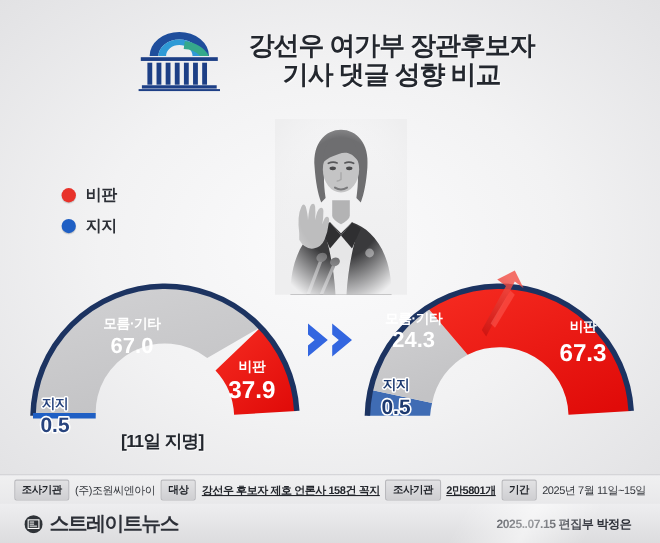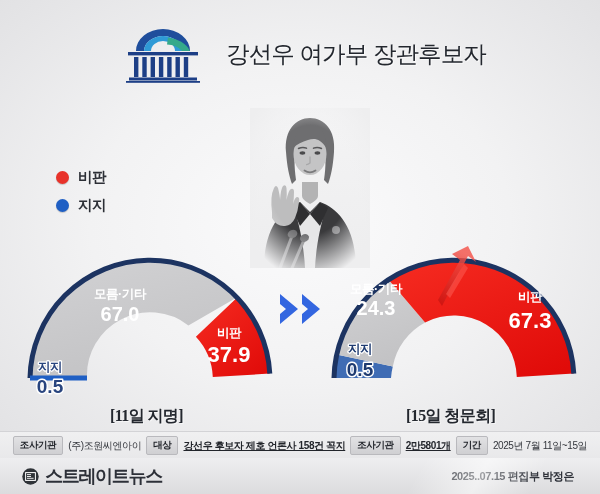--- a/index.html
+++ b/index.html
@@ -41,21 +41,21 @@
     top: 2px;
   }
   .title-block {
     display: flex;
     flex-direction: column;
     align-items: center;
     line-height: 1.12;
   }
   .title-line {
     font-size: 23.5px;
-    font-weight: normal;
+    font-weight: bold;
     letter-spacing: -0.9px;
     color: #23272e;
     text-shadow: 1px 1px 0 rgba(255,255,255,0.65);
     white-space: nowrap;
   }
 
   
   .photo-wrap {
     position: absolute;
     left: 250px;
@@ -127,28 +127,27 @@
     position: absolute;
     left: 276px;
     top: 288px;
     width: 56px;
     height: 42px;
   }
 
   
   .phase-label {
     position: absolute;
-    top: 406px;
+    top: 391px;
     font-size: 16px;
     font-weight: bold;
     color: #23272e;
     letter-spacing: -0.6px;
     text-shadow: 1px 1px 0 rgba(255,255,255,0.6);
     white-space: nowrap;
-    font-family: Liberation Serif, serif;
   }
   .phase-label.left  { left: 110px; }
   .phase-label.right { left: 406px; }
 
   
   .source-strip {
     position: absolute;
     left: 0;
     top: 431px;
     width: 600px;
@@ -247,20 +246,21 @@
         <rect x="61.5" y="32" width="4.4" height="20"></rect>
         <rect x="69.8" y="32" width="4.4" height="20"></rect>
       </g>
 
       <rect x="15" y="52.5" width="68" height="3" fill="#1d3f86"></rect>
       <rect x="12" y="56" width="74" height="1.8" fill="#1d3f86"></rect>
     </svg>
 
     <div class="title-block">
       <div class="title-line">강선우 여가부 장관후보자</div>
+      <div class="title-line">기사 댓글 성향 비교</div>
     </div>
   </div>
 
   <div class="photo-wrap">
     <svg class="photo-svg" width="120" height="160" viewBox="0 0 120 160">
       <defs>
         <linearGradient id="bgFade" x1="0" y1="0" x2="0" y2="1">
           <stop offset="0%" stop-color="#f4f4f5"></stop>
           <stop offset="100%" stop-color="#ededee"></stop>
         </linearGradient>
@@ -408,21 +408,20 @@
 
       <text class="arc-text t-name-red" x="212" y="58">비판</text>
       <text class="arc-text t-val-red" x="212" y="82">67.3</text>
 
       <text class="arc-text t-name-blue-on" x="42" y="110">지지</text>
       <text class="arc-text t-val-blue-on" x="42" y="131">0.5</text>
     </svg>
   </div>
 
   <div class="phase-label left">[11일 지명]</div>
-  <div class="phase-label right">[15일 청문회]</div>
 
   <div class="source-strip">
     <span class="src-tag">조사기관</span>
     <span class="src-val">(주)조원씨엔아이</span>
     <span class="src-tag">대상</span>
     <span class="src-val bold">강선우 후보자 제호 언론사 158건 꼭지</span>
     <span class="src-tag">조사기관</span>
     <span class="src-val bold">2만5801개</span>
     <span class="src-tag">기간</span>
     <span class="src-val">2025년 7월 11일~15일</span>

